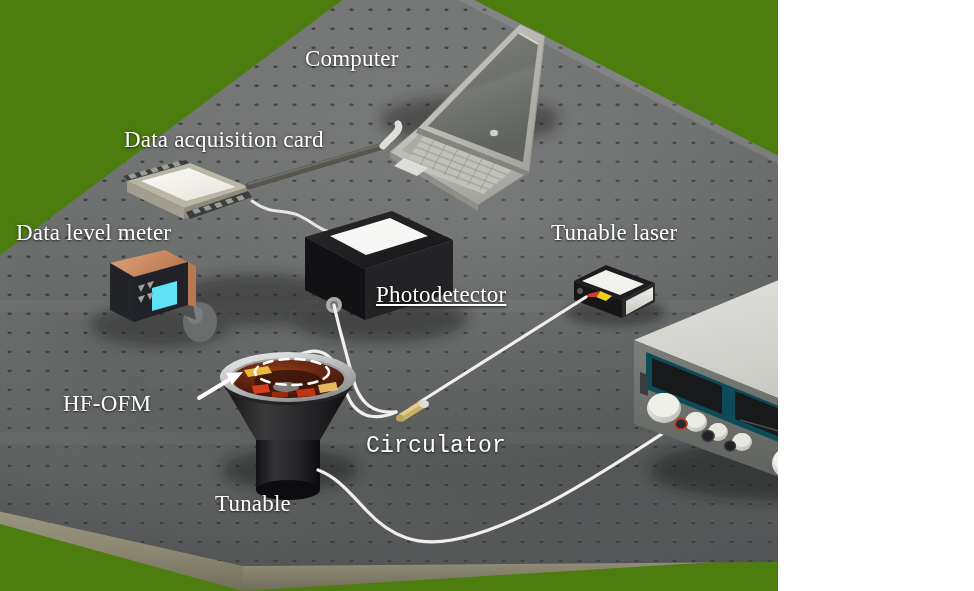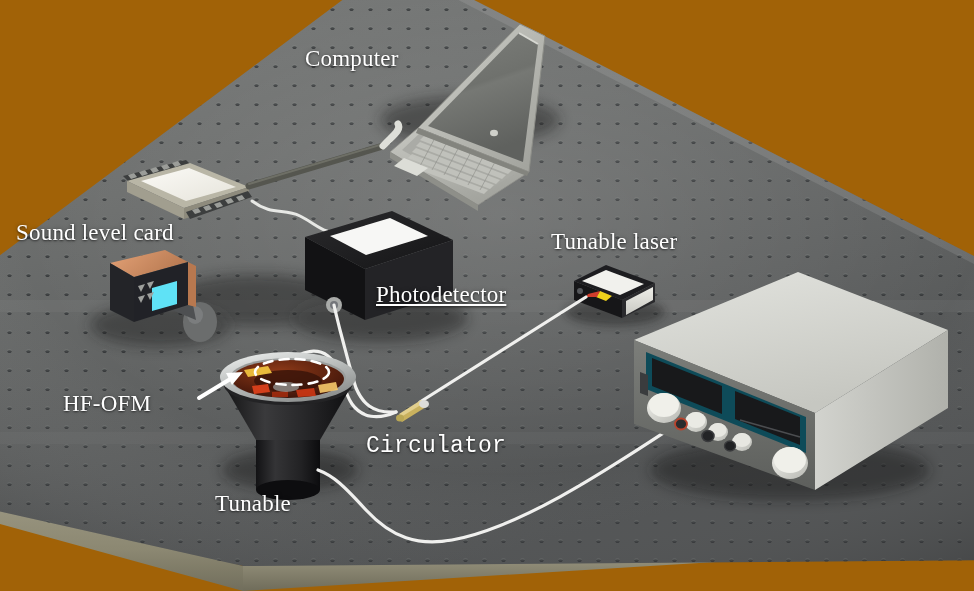--- a/index.html
+++ b/index.html
@@ -2,23 +2,23 @@
 <html><head>
 <meta charset="utf-8">
 <style>
   html, body {
     margin: 0;
     padding: 0;
     background: #ffffff;
   }
   #scene {
     position: relative;
-    width: 974px;
+    width: 778px;
     height: 591px;
-    background: #a16207;
+    background: #4d7c0f;
     overflow: hidden;
     font-family: "Liberation Serif", "DejaVu Serif", serif;
   }
   #scene svg { display: block; }
   .lbl {
     position: absolute;
     color: #ffffff;
     font-family: "Liberation Serif", "DejaVu Serif", serif;
     font-size: 23px;
     line-height: 1;
@@ -387,20 +387,21 @@
       <ellipse cx="681" cy="424" rx="6" ry="5.5" fill="#2a2b2d" stroke="#b9432c" stroke-width="1.8"></ellipse>
       <ellipse cx="708" cy="436" rx="6" ry="5.5" fill="#232426" stroke="#3a3b3d" stroke-width="1.6"></ellipse>
       <ellipse cx="730" cy="446" rx="5.5" ry="5" fill="#202123" stroke="#3a3b3d" stroke-width="1.4"></ellipse>
     </g>
 
     <polygon points="640,372 648,375 648,396 640,393" fill="#3a3c3e"></polygon>
   </g>
 </svg>
 
 <div class="lbl" style="left:305px; top:47px;">Computer</div>
-<div class="lbl" style="left:16px;  top:221px;">Sound level card</div>
-<div class="lbl" style="left:551px; top:230px;">Tunable laser</div>
+<div class="lbl" style="left:124px; top:128px;">Data acquisition card</div>
+<div class="lbl" style="left:16px;  top:221px;">Data level meter</div>
+<div class="lbl" style="left:551px; top:221px;">Tunable laser</div>
 <div class="lbl" style="left:376px; top:283px;text-decoration:underline;">Photodetector</div>
 <div class="lbl" style="left:63px;  top:392px;">HF-OFM</div>
 <div class="lbl" style="left:366px; top:435px;font-family:Liberation Mono, monospace;">Circulator</div>
 <div class="lbl" style="left:215px; top:492px;">Tunable</div>
 
 </div>
 
 </body></html>

